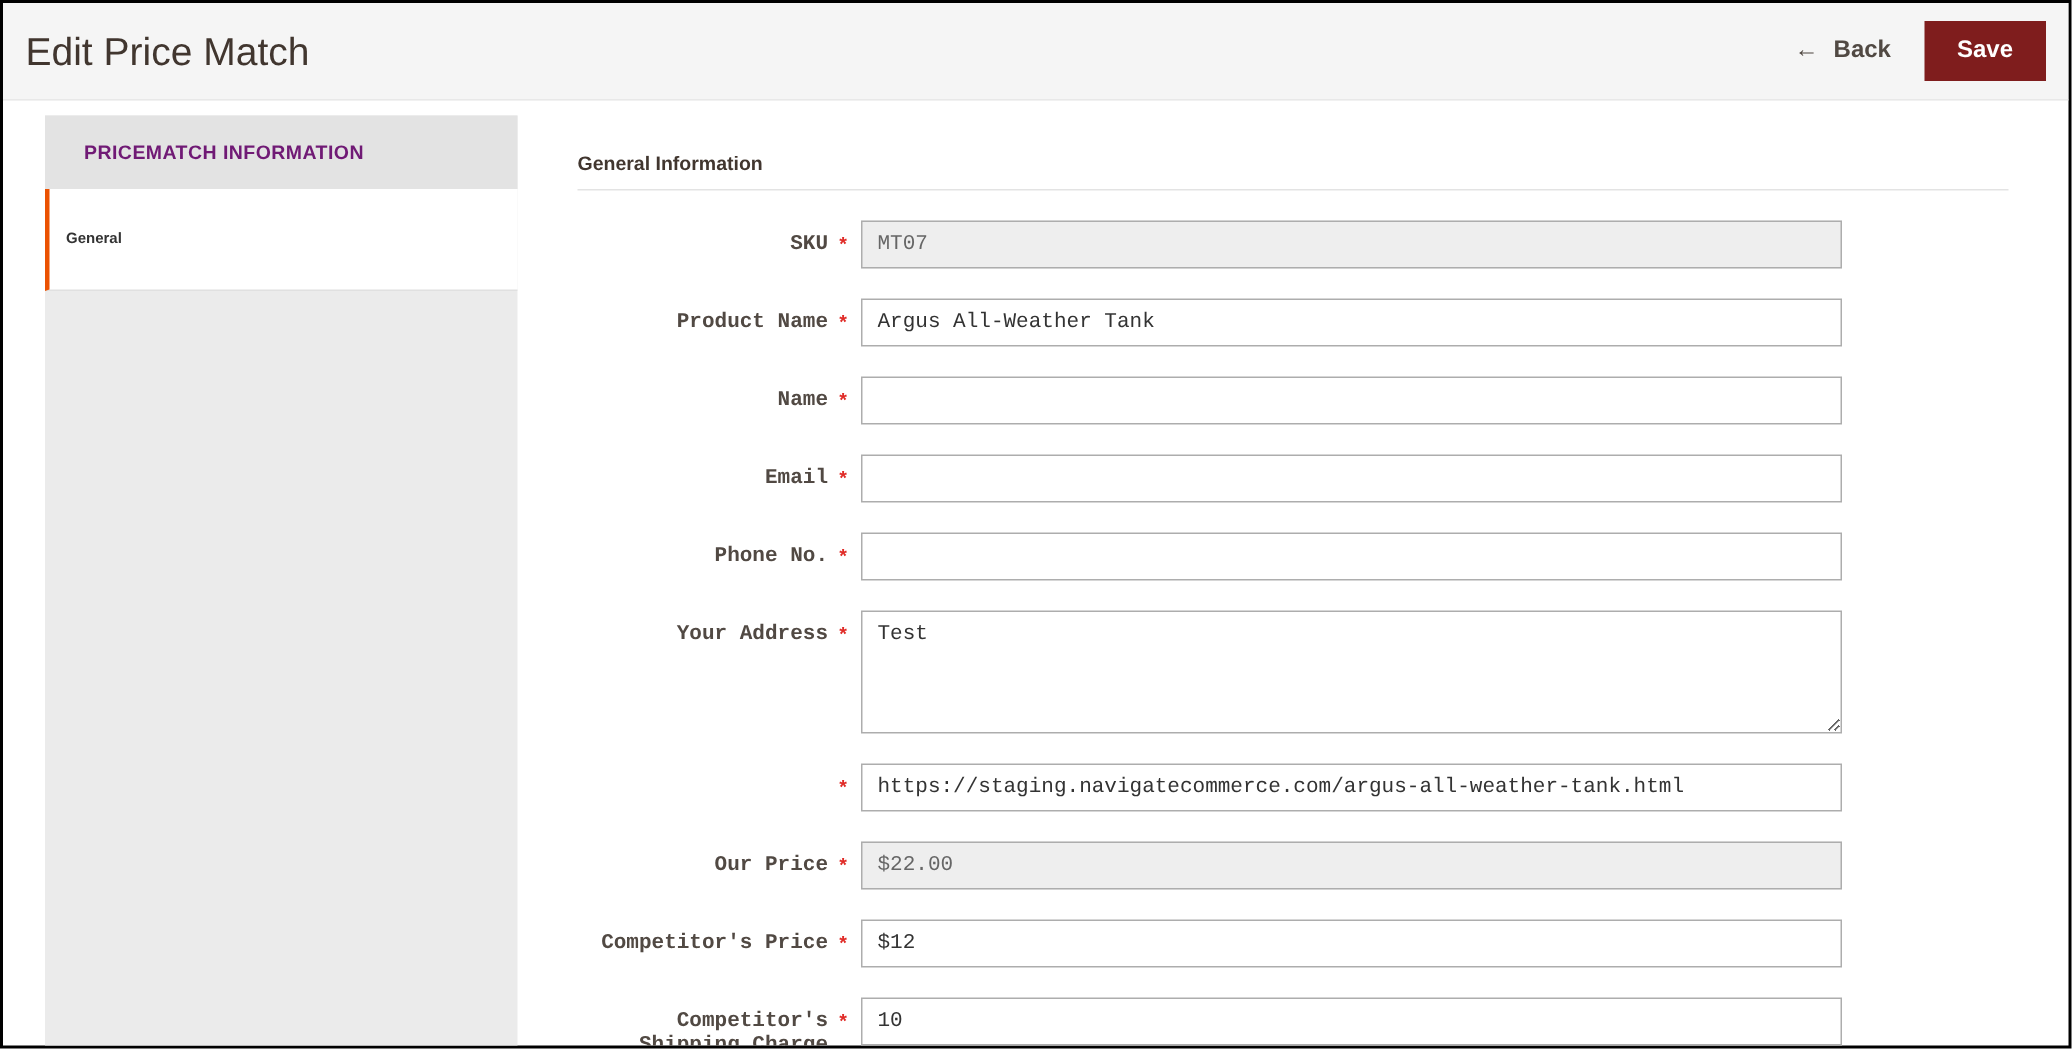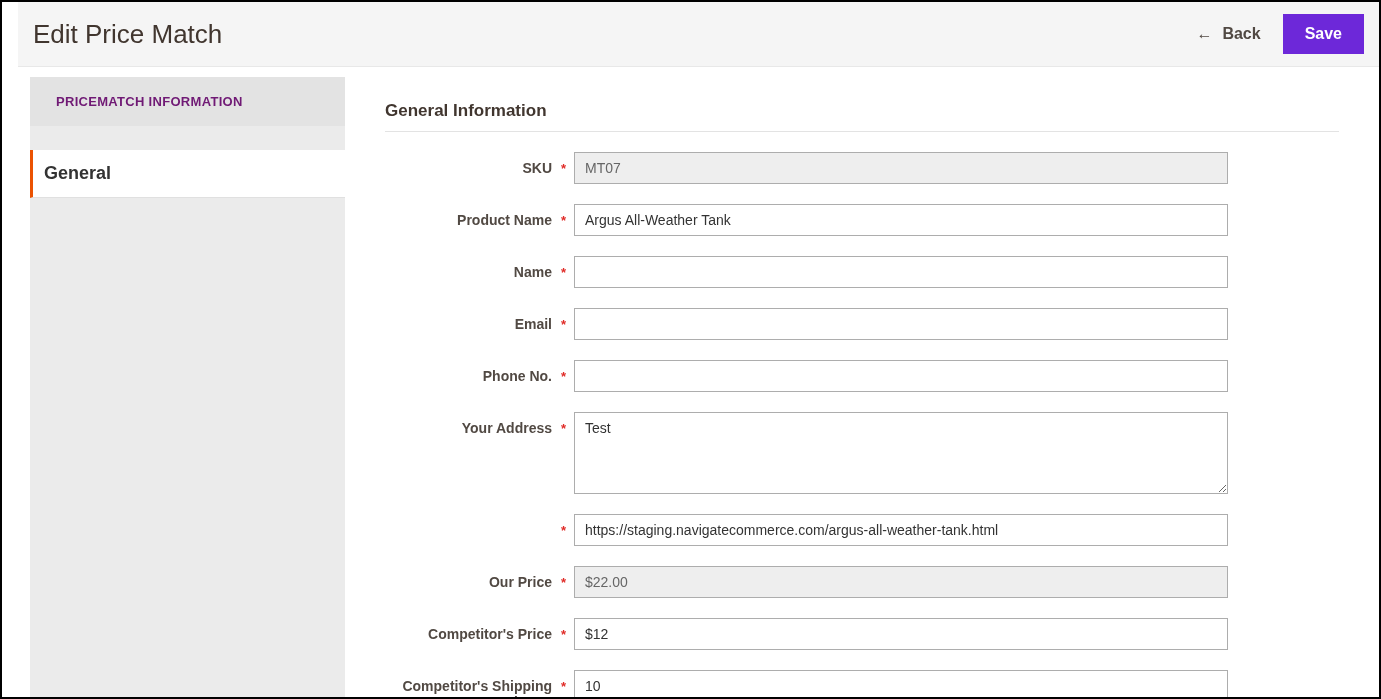--- a/index.html
+++ b/index.html
@@ -13,21 +13,20 @@
       border: 2px solid #000;
       position: relative;
     }
     .header {
       background: #f5f5f5;
       display: flex;
       justify-content: space-between;
       align-items: center;
       padding: 12px 15px 12px 15px;
       border-bottom: 1px solid #e8e8e8;
-      margin-left: 16px;
     }
     .page-title {
       font-size: 26px;
       font-weight: 400;
       color: #41362f;
     }
     .header-actions {
       display: flex;
       align-items: center;
       gap: 22px;
@@ -41,21 +40,21 @@
       cursor: pointer;
       font-weight: 600;
       background: transparent;
       border: none;
     }
     .back-arrow {
       font-size: 16px;
       line-height: 1;
     }
     .save-btn {
-      background: #6d28d9;
+      background: #7f1d1d;
       color: #fff;
       border: none;
       padding: 11px 22px;
       font-size: 16px;
       font-weight: 600;
       cursor: pointer;
     }
     .content {
       display: flex;
       padding-top: 10px;
@@ -69,50 +68,50 @@
     }
     .sidebar-header {
       padding: 17px 26px;
       font-size: 13px;
       font-weight: 700;
       color: #701a75;
       letter-spacing: 0.3px;
       background: #e3e3e3;
     }
     .sidebar-item {
-      padding: 13px 14px;
-      font-size: 18px;
+      padding: 28px 14px;
+      font-size: 10px;
       color: #524d49;
       cursor: pointer;
       border-bottom: 1px solid #e0e0e0;
-      margin-top: 24px;
     }
     .sidebar-item.active {
       background: #fff;
       border-left: 3px solid #eb5202;
       padding-left: 11px;
       font-weight: 600;
       color: #333;
     }
     .main {
       flex: 1;
       padding: 24px 40px 0 40px;
     }
     .section-title {
-      font-size: 17px;
+      font-size: 13px;
       font-weight: 700;
       color: #41362f;
       padding-bottom: 10px;
       border-bottom: 1px solid #e3e3e3;
       margin-bottom: 20px;
     }
     .form-row {
       display: flex;
       align-items: flex-start;
       margin-bottom: 20px;
+      font-family: Liberation Mono, monospace;
     }
     .form-label {
       width: 189px;
       text-align: right;
       padding-right: 22px;
       padding-top: 8px;
       font-size: 14px;
       font-weight: 600;
       color: #514943;
       position: relative;

